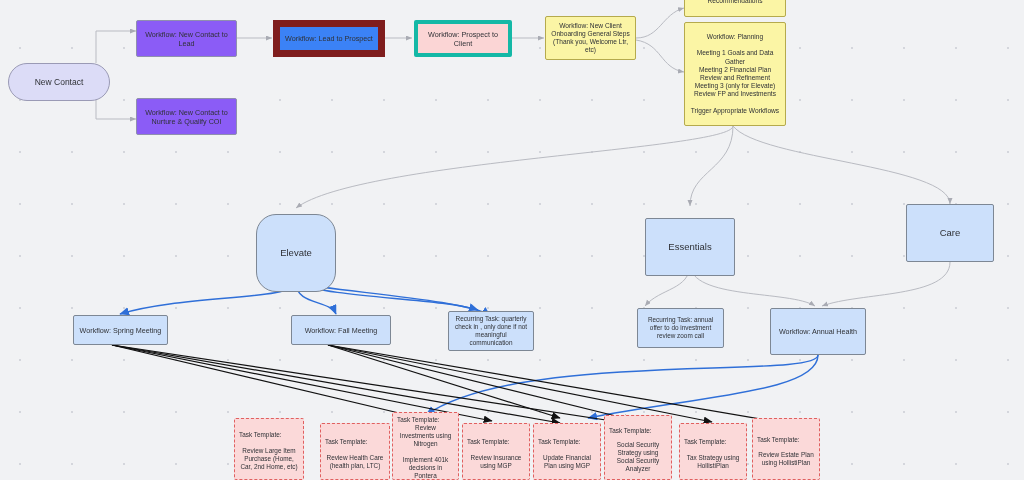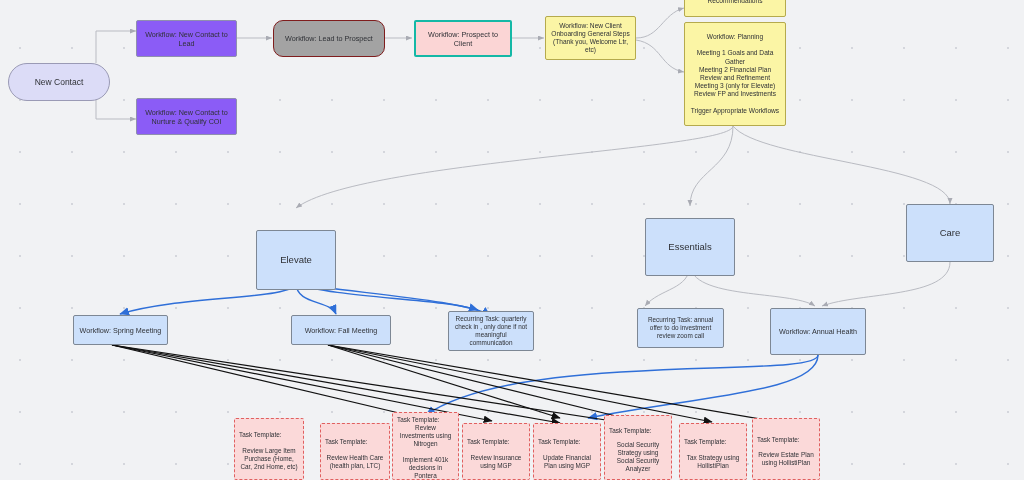--- a/index.html
+++ b/index.html
@@ -23,22 +23,22 @@
     line-height:1.25;
     white-space:pre-line;
     padding:3px 4px;
     z-index:3;
   }
   .n-pill{
     background:#dcdcf7;border:1px solid #9a9ab5;border-radius:38px;
     font-size:8.5px;
   }
   .n-lav{background:#8b5cf6;border:1px solid #8f8fae;border-radius:2px;font-size:7.2px;}
-  .n-pink{background:#a3a3a3;border:1px solid #7f1d1d;border-radius:10px;font-size:7.2px;}
-  .n-salmon{background:#fbd5d5;border:2px solid #14b8a6;border-radius:2px;font-size:7.2px;}
+  .n-pink{background:#3b82f6;border:7px solid #7f1d1d;border-radius:0;font-size:7.2px;}
+  .n-salmon{background:#fbd5d5;border:4px solid #14b8a6;border-radius:2px;font-size:7.2px;}
   .n-yellow{background:#fbf5a5;border:1px solid #b5aa4d;border-radius:2px;font-size:6.6px;}
   .n-blue{background:#cce0fb;border:1px solid #7d8794;border-radius:2px;font-size:7.2px;}
   .n-bluebig{background:#cce0fb;border:1px solid #7d8794;border-radius:2px;font-size:9.5px;}
   .n-task{
     background:#fbd9d9;border:1px dashed #e06060;border-radius:2px;font-size:6.4px;
     align-items:flex-start;padding-top:7px;
   }
 </style>
 </head>
 <body>
@@ -110,21 +110,21 @@
   <div class="node n-yellow" style="left:684px;top:-24px;width:102px;height:41px;">Observations, Recommendations</div>
 
   <div class="node n-yellow" style="left:684px;top:22px;width:102px;height:104px;">Workflow: Planning
 
 Meeting 1 Goals and Data Gather
 Meeting 2 Financial Plan Review and Refinement
 Meeting 3 (only for Elevate) Review FP and Investments
 
 Trigger Appropriate Workflows</div>
 
-  <div class="node n-bluebig" style="left:256px;top:230px;width:80px;height:60px;">Elevate</div>
+  <div class="node n-bluebig" style="left:256px;top:214px;width:80px;height:78px;border-radius:20px;">Elevate</div>
 
   <div class="node n-bluebig" style="left:645px;top:206px;width:90px;height:58px;margin-top:12px;">Essentials</div>
 
   <div class="node n-blue" style="left:73px;top:315px;width:95px;height:30px;">Workflow: Spring Meeting</div>
 
   <div class="node n-bluebig" style="left:906px;top:204px;width:88px;height:58px;">Care</div>
 
   <div class="node n-blue" style="left:291px;top:315px;width:100px;height:30px;">Workflow: Fall Meeting</div>
 
   <div class="node n-blue" style="left:448px;top:311px;width:86px;height:40px;font-size:6.4px;">Recurring Task: quarterly check in , only done if not meaningful communication</div>

